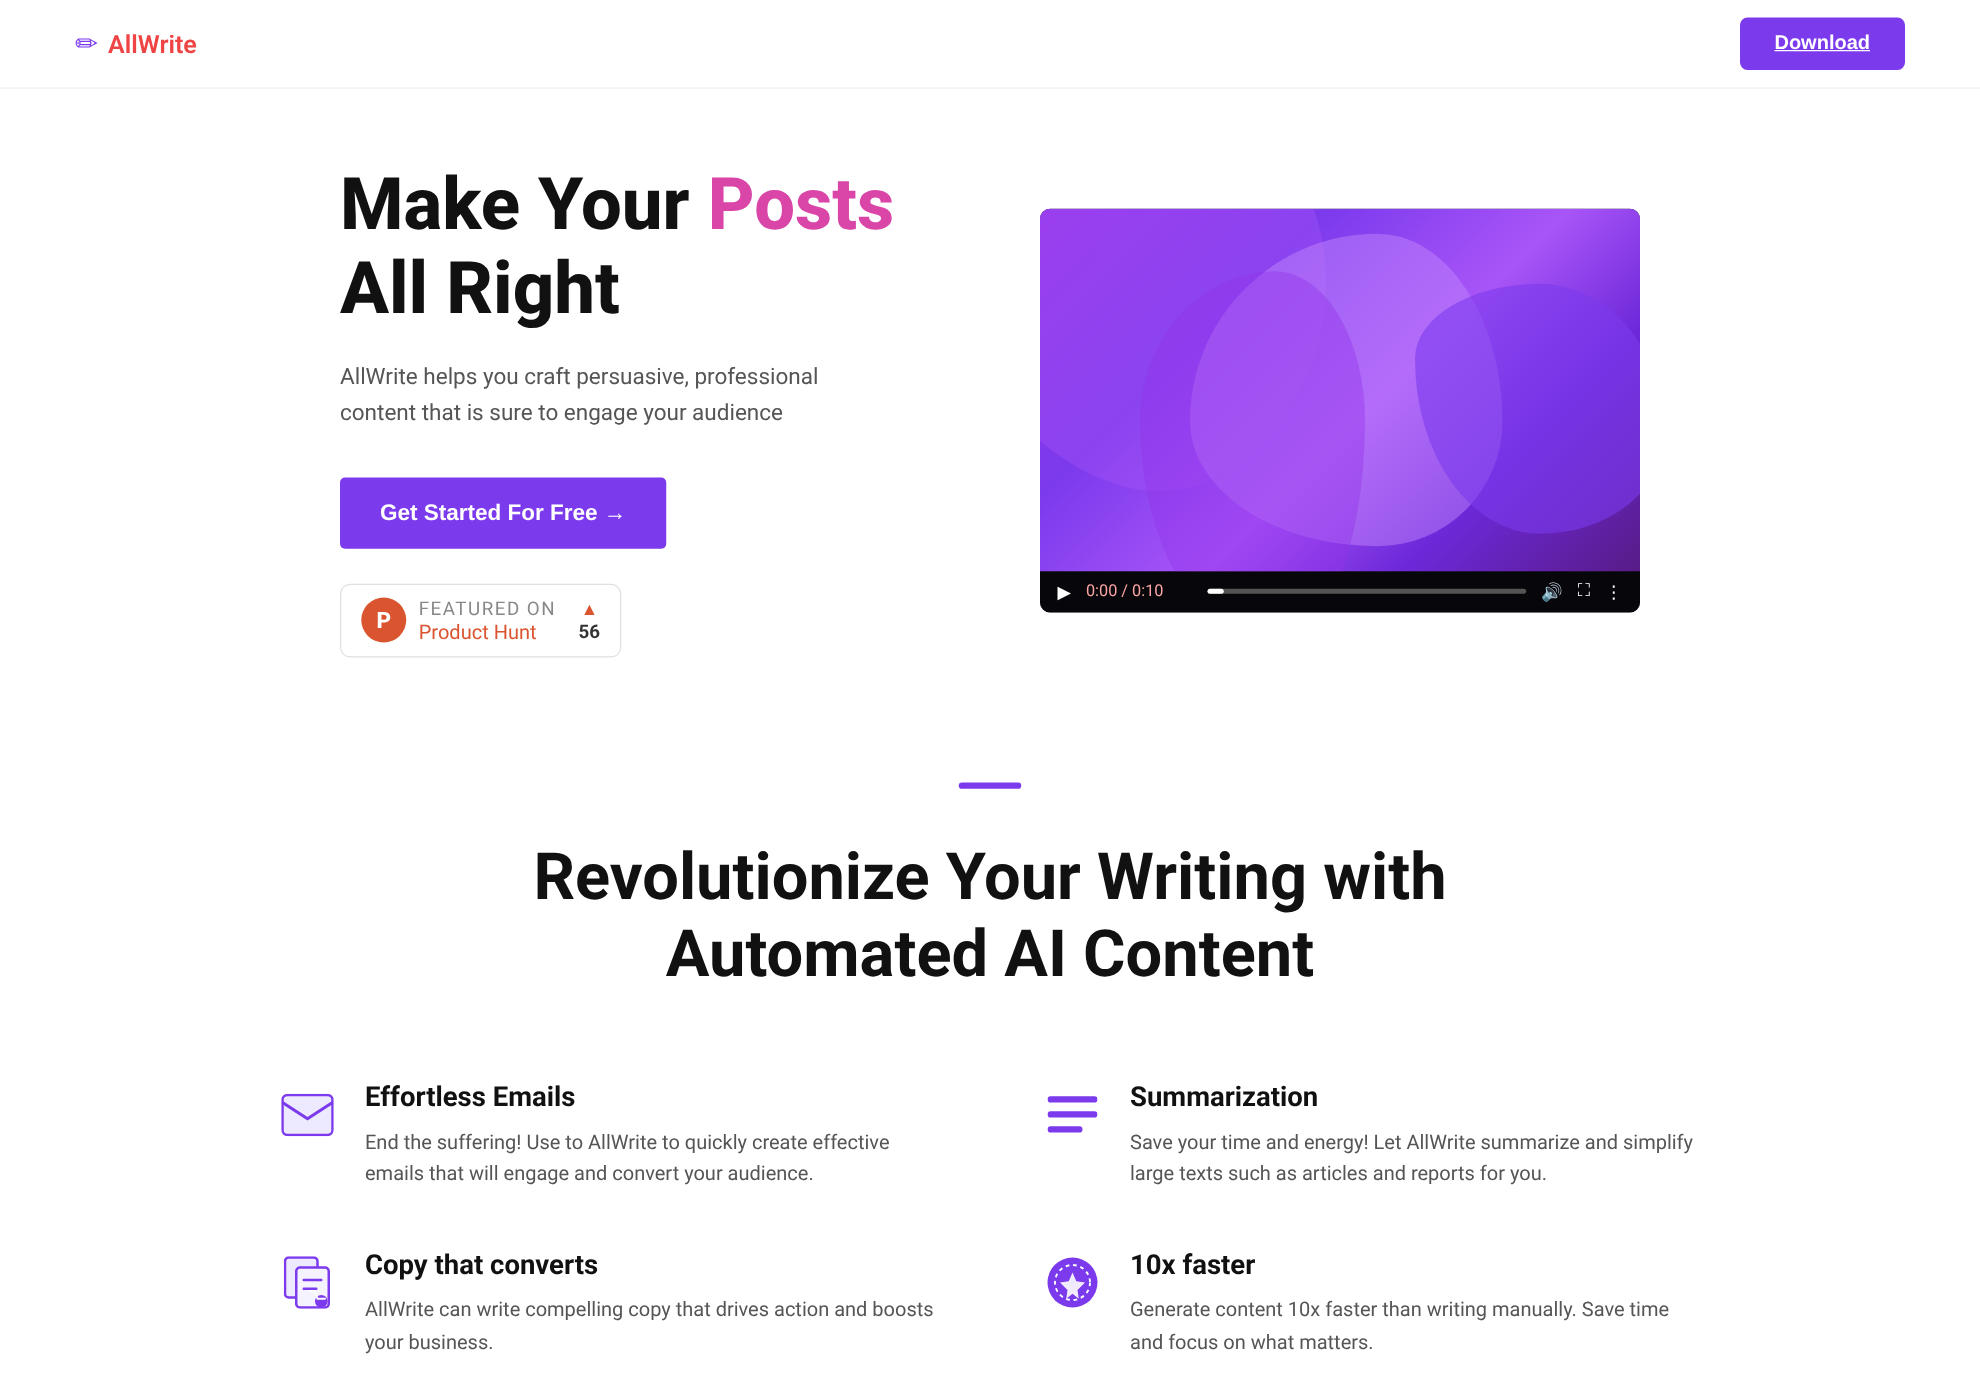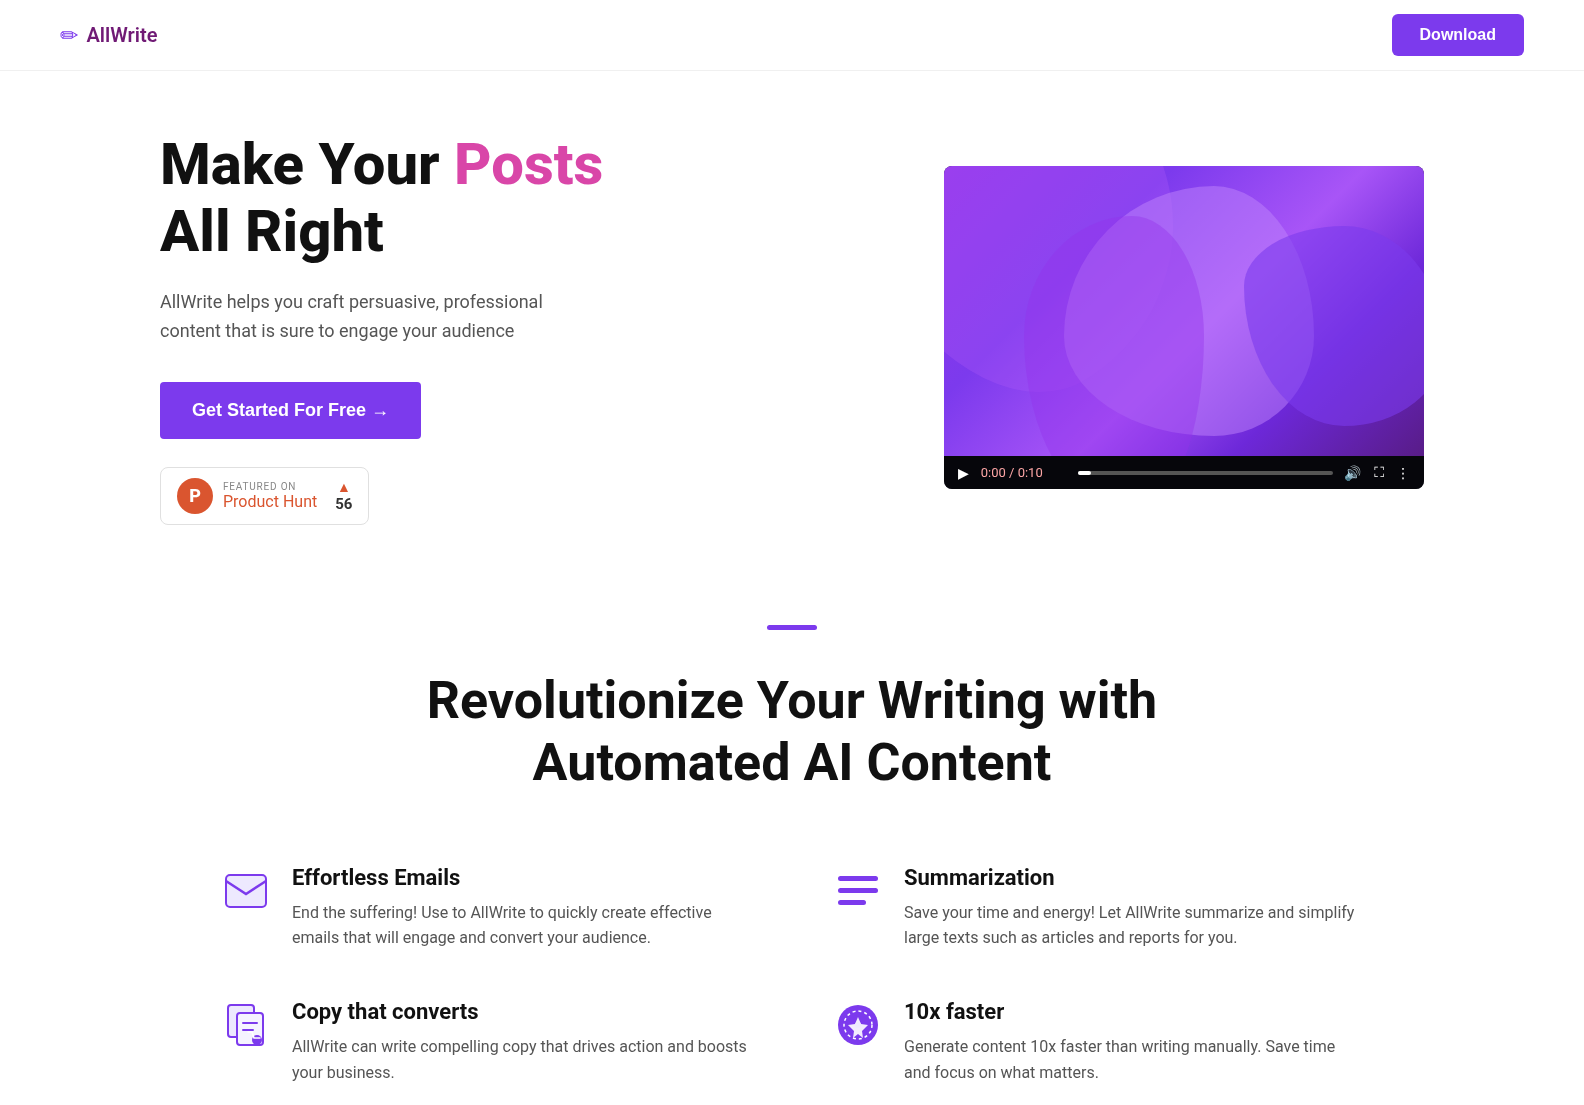--- a/index.html
+++ b/index.html
@@ -24,38 +24,39 @@
       align-items: center;
       gap: 8px;
     }
     .logo-icon {
       color: #7c3aed;
       font-size: 22px;
     }
     .logo-text {
       font-size: 20px;
       font-weight: 600;
-      color: #701a75;
+      color: #ef4444;
     }
     .download-btn {
       background: #7c3aed;
       color: #fff;
       border: none;
       border-radius: 6px;
       padding: 12px 28px;
       font-size: 16px;
       font-weight: 600;
       cursor: pointer;
+      text-decoration: underline;
     }
 
     
     .hero {
       display: flex;
       align-items: center;
-      justify-content: space-between;
+      justify-content: center;
       padding: 60px 160px 60px 160px;
       gap: 60px;
     }
     .hero-left {
       flex: 1;
       max-width: 500px;
     }
     .hero-title {
       font-size: 58px;
       font-weight: 800;
@@ -108,21 +109,21 @@
       justify-content: center;
       color: #fff;
       font-weight: 800;
       font-size: 18px;
     }
     .ph-text {
       display: flex;
       flex-direction: column;
     }
     .ph-featured {
-      font-size: 10px;
+      font-size: 15px;
       color: #888;
       text-transform: uppercase;
       letter-spacing: 0.08em;
     }
     .ph-name {
       font-size: 16px;
       font-weight: 400;
       color: #da552f;
     }
     .ph-count {

